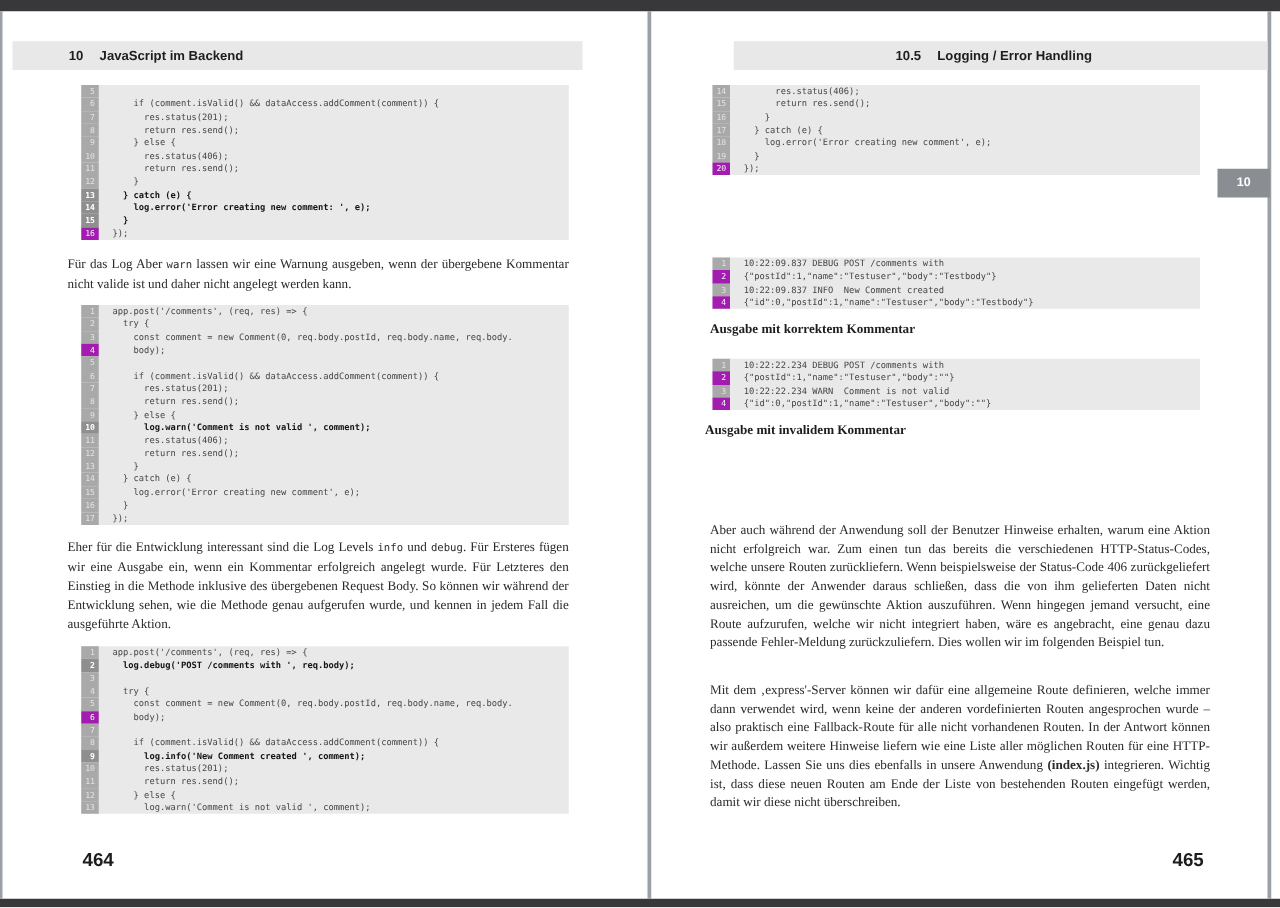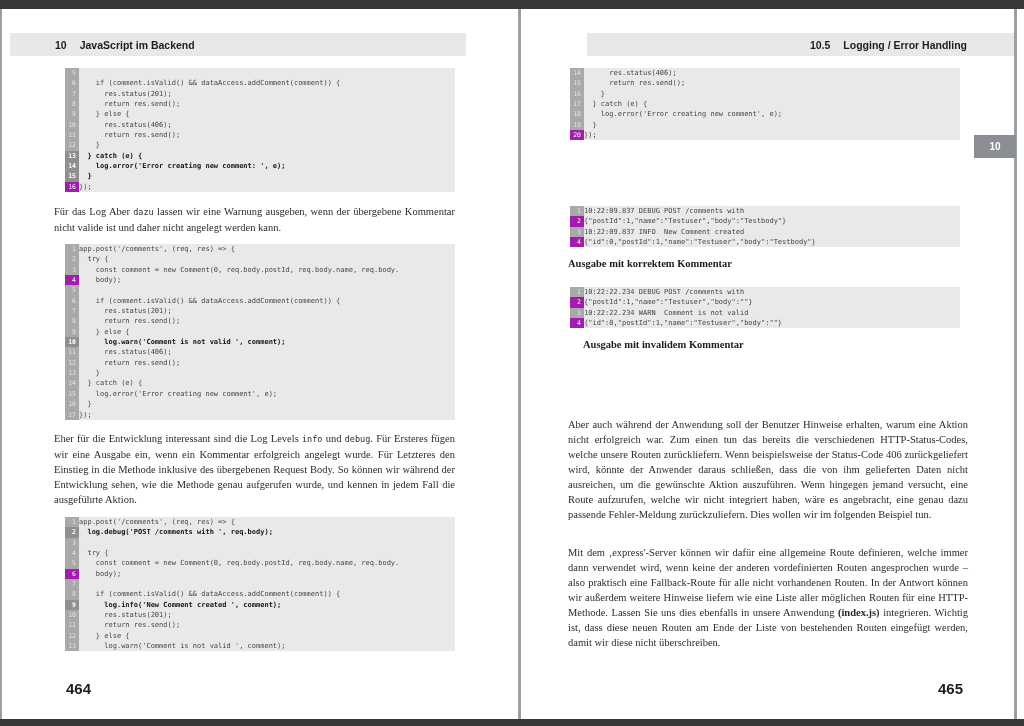--- a/index.html
+++ b/index.html
@@ -19,41 +19,41 @@
 
   
   .header {
     position:absolute; top:33px; height:23px; background:#e8e8e8;
     font-family:"Liberation Sans", sans-serif; font-weight:bold;
     font-size:10.5px; color:#1d1d1d; display:flex; align-items:center;
   }
   .header-left { left:10px; width:456px; }
   .header-left .h-num { margin-left:45px; }
   .header-left .h-title { margin-left:13px; }
-  .header-right { left:587px; width:427px; justify-content:flex-end;padding-left:36px; }
+  .header-right { left:587px; width:427px; justify-content:center;padding-left:36px; }
   .header-right .h-title { margin-left:13px; margin-right:47px; }
 
   
   .chapter-tab {
     position:absolute; left:974px; top:135px; width:42px; height:23px;
     background:#8a8e92; color:#ffffff; font-family:"Liberation Sans", sans-serif;
     font-weight:bold; font-size:10px; display:flex; align-items:center; justify-content:center;
   }
 
   
   .listing {
     position:absolute; width:390px; background:#e9e9e9;
     font-family:"DejaVu Sans Mono", monospace;
   }
   .code-row { display:flex; height:10.35px; line-height:10.35px; font-size:7px; }
   .gutter {
     flex:0 0 14px; width:14px; text-align:right; padding-right:3px;
     background:#a9a9a9; color:#e2e2e2; font-size:6.5px;
   }
-  .code { white-space:pre; color:#454545; }
+  .code { padding-left:11px; white-space:pre; color:#454545; }
   .code-row.hl .gutter { background:#8f8f8f; color:#ffffff; font-weight:bold; }
   .code-row.hl .code { font-weight:bold; color:#141414; }
   .code-row.cont .gutter { background:#a21caf; color:#f4f4f4; }
 
   
   .body-text {
     position:absolute; font-size:10.5px; line-height:15px; color:#2b2b2b;
     text-align:justify;
   }
   .body-text .mono { font-family:"DejaVu Sans Mono", monospace; font-size:8.5px; }
@@ -131,21 +131,21 @@
       <div class="code-row hl">
         <span class="gutter">15</span>
         <span class="code">  }</span>
       </div>
       <div class="code-row cont">
         <span class="gutter">16</span>
         <span class="code">});</span>
       </div>
     </div>
 
-  <p class="body-text" style="left:54px; top:204px; width:401px;"><span>Für das Log Aber </span><span class="mono">dazu</span><span> lassen wir eine Warnung ausgeben, wenn der übergebene Kommentar nicht valide ist und daher nicht angelegt werden kann.</span></p>
+  <p class="body-text" style="left:54px; top:204px; width:401px;"><span>Für das Log Aber </span><span class="mono">warn</span><span> lassen wir eine Warnung ausgeben, wenn der übergebene Kommentar nicht valide ist und daher nicht angelegt werden kann.</span></p>
 
   <div class="listing" style="left:65px; top:244px;">
       <div class="code-row">
         <span class="gutter">1</span>
         <span class="code">app.post('/comments', (req, res) =&gt; {</span>
       </div>
       <div class="code-row">
         <span class="gutter">2</span>
         <span class="code">  try {</span>
       </div>
@@ -342,21 +342,21 @@
       <div class="code-row">
         <span class="gutter">3</span>
         <span class="code">10:22:22.234 WARN  Comment is not valid</span>
       </div>
       <div class="code-row cont">
         <span class="gutter">4</span>
         <span class="code">{"id":0,"postId":1,"name":"Testuser","body":""}</span>
       </div>
     </div>
 
-  <div class="caption" style="left:583px; top:339px;">Ausgabe mit invalidem Kommentar</div>
+  <div class="caption" style="left:564px; top:339px;">Ausgabe mit invalidem Kommentar</div>
 
 
   <p class="body-text" style="left:568px; top:417px; width:400px;"><span>Aber auch während der Anwendung soll der Benutzer Hinweise erhalten, warum eine Aktion nicht erfolgreich war. Zum einen tun das bereits die verschiedenen HTTP-Status-Codes, welche unsere Routen zurückliefern. Wenn beispielsweise der Status-Code 406 zurückgeliefert wird, könnte der Anwender daraus schließen, dass die von ihm gelieferten Daten nicht ausreichen, um die gewünschte Aktion auszuführen. Wenn hingegen jemand versucht, eine Route aufzurufen, welche wir nicht integriert haben, wäre es angebracht, eine genau dazu passende Fehler-Meldung zurückzuliefern. Dies wollen wir im folgenden Beispiel tun.</span></p>
 
   <p class="body-text" style="left:568px; top:545px; width:400px;"><span>Mit dem ‚express'-Server können wir dafür eine allgemeine Route definieren, welche immer dann verwendet wird, wenn keine der anderen vordefinierten Routen angesprochen wurde – also praktisch eine Fallback-Route für alle nicht vorhandenen Routen. In der Antwort können wir außerdem weitere Hinweise liefern wie eine Liste aller möglichen Routen für eine HTTP-Methode. Lassen Sie uns dies ebenfalls in unsere Anwendung </span><span class="bold">(index.js)</span><span> integrieren. Wichtig ist, dass diese neuen Routen am Ende der Liste von bestehenden Routen eingefügt werden, damit wir diese nicht überschreiben.</span></p>
 
   <div class="page-number right">465</div>
 
 </div>
 

